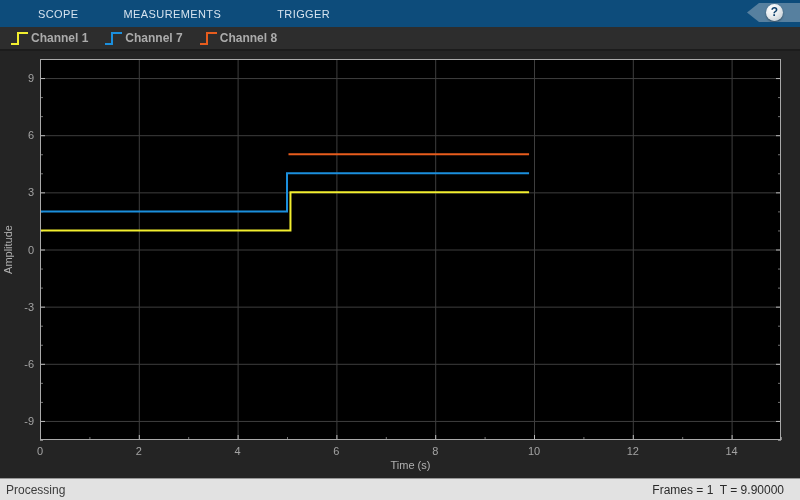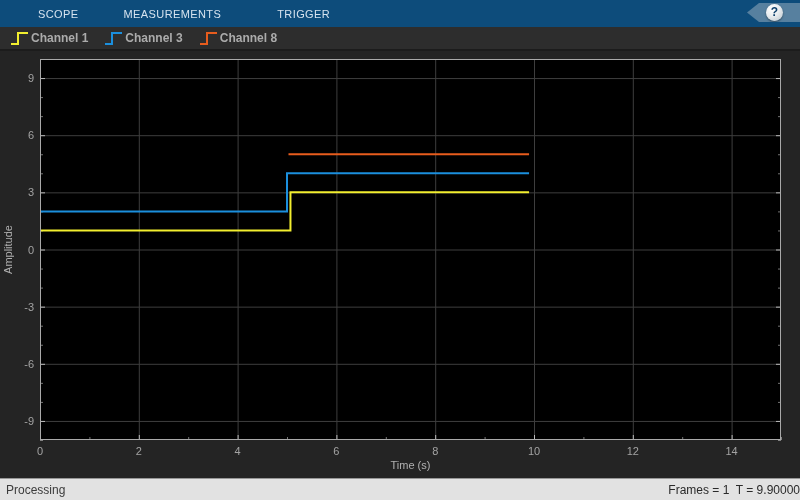--- a/index.html
+++ b/index.html
@@ -32,21 +32,21 @@
   .legend-item svg { display:block; }
   .legend-label { color:#ababab; font-size:12px; margin-left:1px; }
 
   
   .main { flex:1 1 auto; background:#242424; position:relative; }
   .main svg { display:block; }
 
   
   .statusbar { height:22px; background:#e2e2e2; border-top:1px solid #979797;
                display:flex; align-items:center; justify-content:space-between;
-               padding:0 0 0 6px; flex:0 0 auto; }
+               padding:0 16px 0 6px; flex:0 0 auto; }
   .status-left  { color:#3c3c3c; font-size:12px; }
   .status-right { color:#2a2a2a; font-size:12px; white-space:pre; }
 </style>
 </head>
 <body>
 
 <div class="window">
 
   <div class="tabbar">
     <div class="tab">SCOPE</div>
@@ -61,21 +61,21 @@
     <div class="legend-item">
       <svg width="20" height="17">
         <path d="M1 14 H8 V3 H18" fill="none" stroke-width="2" class="legend-stroke" stroke="#f2ee2f"></path>
       </svg>
       <span class="legend-label">Channel 1</span>
     </div>
     <div class="legend-item">
       <svg width="20" height="17">
         <path d="M1 14 H8 V3 H18" fill="none" stroke-width="2" class="legend-stroke" stroke="#1b8fdd"></path>
       </svg>
-      <span class="legend-label">Channel 3</span>
+      <span class="legend-label">Channel 7</span>
     </div>
     <div class="legend-item">
       <svg width="20" height="17">
         <path d="M1 14 H8 V3 H18" fill="none" stroke-width="2" class="legend-stroke" stroke="#e75c1d"></path>
       </svg>
       <span class="legend-label">Channel 8</span>
     </div>
   </div>
 
   <div class="main">

